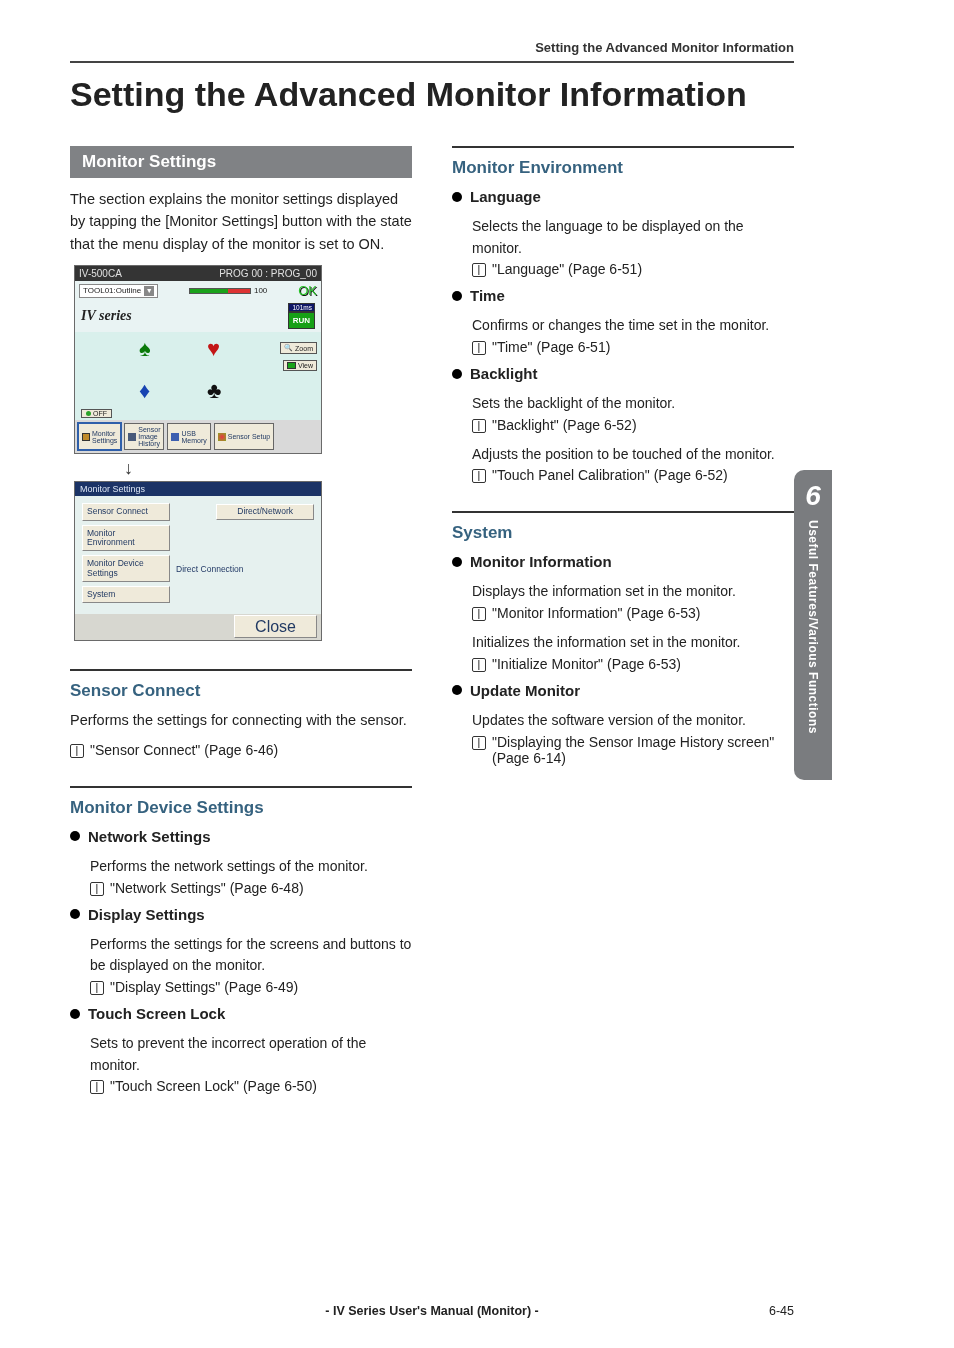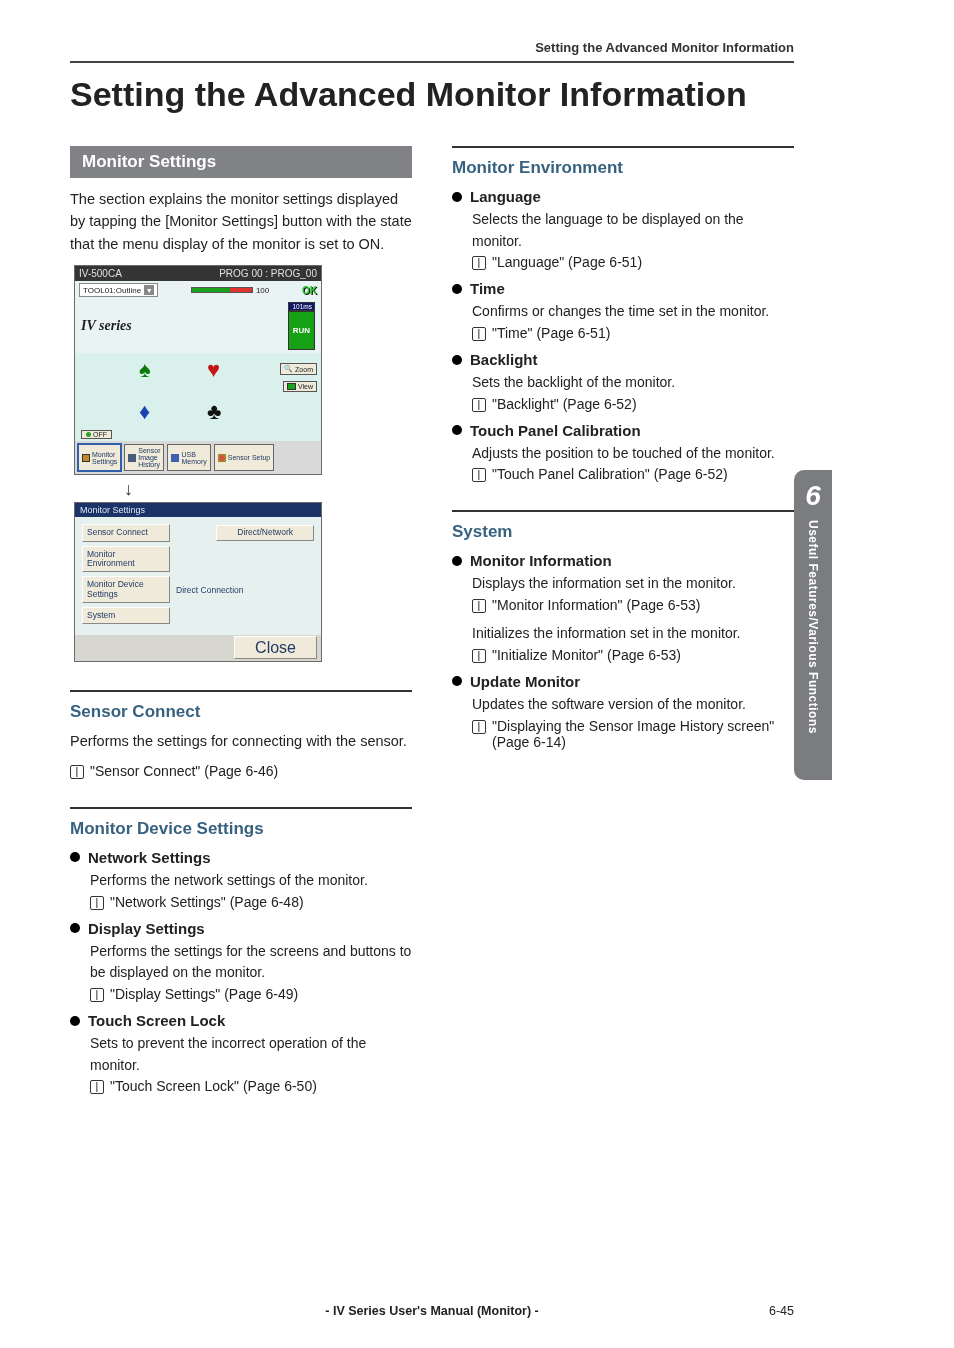--- a/index.html
+++ b/index.html
@@ -28,21 +28,21 @@
   .subsection-title {
     font-size: 17px;
     font-weight: bold;
     color: #36627f;
     margin-bottom: 8px;
   }
 
   .bullet-item { margin: 10px 0 6px 0; }
   .bullet-head { display:flex; align-items:center; gap:8px; font-size:15px; font-weight:bold; }
   .bullet-dot { width:10px; height:10px; background:#000; border-radius:50%; flex:0 0 auto; }
-  .bullet-desc { font-size:14px; line-height:1.55; margin:4px 0 2px 20px; }
+  .bullet-desc { font-size:14px; line-height:1.55; margin:11px 0 2px 20px; }
   .ref { font-size:14px; margin-left:20px; display:flex; gap:6px; align-items:flex-start; }
   .ref-standalone { margin-left:0; }
   .ref-icon { width:14px; height:14px; border:1.3px solid #333; border-radius:2px; position:relative; flex:0 0 auto; margin-top:2px; }
   .ref-icon::before { content:''; position:absolute; left:50%; top:1px; bottom:1px; width:1.3px; background:#333; transform:translateX(-50%); }
 
   .side-tab {
     position:absolute; right:32px; top:470px; width:38px; height:310px;
     background:#7a7c7f; color:#fff; border-top-left-radius:10px; border-bottom-left-radius:10px;
     display:flex; flex-direction:column; align-items:center; padding-top:10px;
   }
@@ -55,24 +55,24 @@
   
   .device-shot { width: 248px; margin: 6px 0 12px 4px; }
   .ds-top {
     border:1px solid #6a6a6a; background:#e9f3f3;
   }
   .ds-titlebar { background:#343434; color:#e0e0e0; font-size:10px; padding:2px 4px; display:flex; justify-content:space-between; align-items:center; }
   .ds-toolrow { display:flex; justify-content:space-between; align-items:center; padding:2px 4px; font-size:8px; }
   .ds-toolrow-left { border:1px solid #888; background:#fff; padding:1px 3px; display:flex; gap:3px; align-items:center; }
   .ds-dropdown-arrow { background:#888; color:#fff; width:10px; height:10px; display:inline-flex; align-items:center; justify-content:center; font-size:7px; }
   .ds-bar { width:62px; height:6px; background:linear-gradient(to right,#1aa21a 64%,#d33 64%); border:1px solid #555; }
-  .ds-ok { color:#29c229; font-weight:bold; font-size:10px; text-shadow:1px 1px 0 #111; }
+  .ds-ok { color:#29c229; font-weight:normal; font-size:13px; text-shadow:1px 1px 0 #111; }
   .ds-brand-row { display:flex; justify-content:space-between; padding:3px 6px; align-items:center;}
   .ds-brand { font-style:italic; font-weight:bold; font-size:14px; font-family:'Times New Roman',serif;}
-  .ds-run { background:#16a016; color:#fff; font-size:8px; font-weight:bold; padding:14px 4px; border:1px solid #333; }
+  .ds-run { background:#16a016; color:#fff; font-size:8px; font-weight:bold; padding:3px 4px; border:1px solid #333; }
   .ds-ms { background:#0f1666; color:#fff; font-size:6.5px; border:1px solid #333; padding:0 2px; }
   .ds-right-badges { text-align:right; }
   .ds-canvas { position:relative; height:88px; background:#d9f0ec; }
   .ds-suit { font-size:22px; position:absolute; }
   .spade { left:64px; top:4px; color:#0a7a0a; }
   .heart { left:132px; top:4px; color:#c31616; }
   .diamond { left:64px; top:46px; color:#1744b2; }
   .club  { left:132px; top:46px; color:#111; }
   .ds-sidebtn { position:absolute; right:4px; border:1px solid #555; background:#efeada; font-size:7px; padding:1px 3px; display:flex; gap:2px; align-items:center; }
   .ds-zoom { top:10px; } .ds-view { top:28px; }
@@ -284,24 +284,20 @@
               <span class="bullet-dot"></span>
               <span>Backlight</span>
             </div>
           <div class="bullet-desc">Sets the backlight of the monitor.</div>
           <div class="ref">
               <span class="ref-icon"></span>
               <span>"Backlight" (Page 6-52)</span>
             </div>
         </div>
         <div class="bullet-item">
-          <div class="bullet-head">
-              <span class="bullet-dot"></span>
-              <span>Touch Panel Calibration</span>
-            </div>
           <div class="bullet-desc">Adjusts the position to be touched of the monitor.</div>
           <div class="ref">
               <span class="ref-icon"></span>
               <span>"Touch Panel Calibration" (Page 6-52)</span>
             </div>
         </div>
       </div>
 
       <div class="subsection">
         <div class="subsection-title">System</div>

